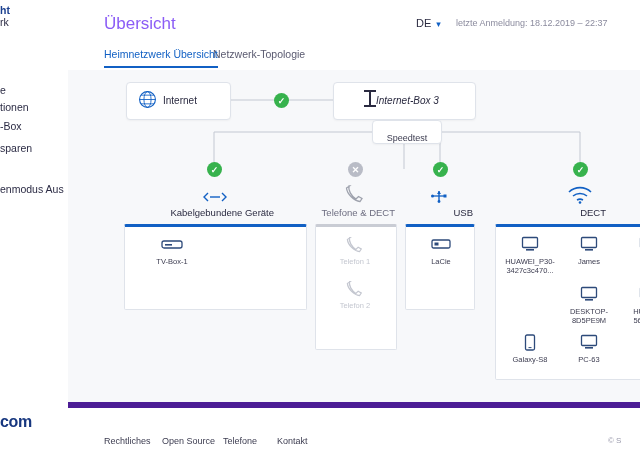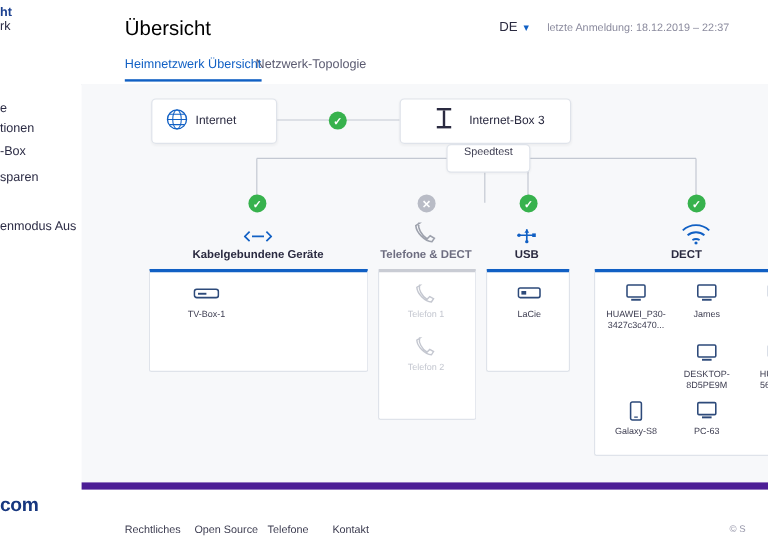--- a/index.html
+++ b/index.html
@@ -31,21 +31,21 @@
   #main{
     position:absolute;left:68px;top:0;width:572px;height:455px;
     background:#ffffff;
   }
   #topbar{
     position:absolute;left:0;top:0;width:572px;height:46px;
     background:#ffffff;
   }
   #page-title{
     position:absolute;left:36px;top:14px;
-    font-size:17px;color:#000000;font-weight:normal;
+    font-size:17px;color:#8b5cf6;font-weight:normal;
   }
   #lang{
     position:absolute;left:348px;top:17px;
     font-size:11px;color:#2a2a40;text-align:center;
   }
   #lang .caret{
     display:inline-block;margin-left:5px;color:#1160c4;font-size:9px;
   }
   #lastlogin{
     position:absolute;left:388px;top:18px;
@@ -65,27 +65,27 @@
     background:#f7f8fa;
   }
   
   .box{
     position:absolute;background:#ffffff;border:1px solid #dfe3ea;
     border-radius:4px;box-shadow:0 1px 2px rgba(0,0,0,0.04);
   }
   #internet-box{left:58px;top:12px;width:103px;height:36px;}
   #router-box{left:265px;top:12px;width:141px;height:36px;}
   #speedtest-box{left:304px;top:50px;width:68px;height:22px;
-     display:flex;align-items:flex-start;justify-content:center;
+     display:flex;align-items:flex-end;justify-content:center;
      font-size:9px;color:#3c3c50;}
   .boxlabel{
     position:absolute;font-size:10px;color:#2a2a40;
   }
   #internet-label{left:95px;top:25px;}
-  #router-label{left:323px;top:25px;}
+  #router-label{left:308px;top:25px;font-style:italic;}
   .globe{
     position:absolute;left:70px;top:20px;width:19px;height:19px;
   }
   .routericon{
     position:absolute;left:294px;top:19px;width:16px;height:20px;
   }
   
   #wires{position:absolute;left:0;top:0;width:572px;height:332px;}
   
   .badge{
@@ -95,21 +95,21 @@
   }
   .badge.ok{background:#37b24d;}
   .badge.off{background:#b9bcc6;}
   
   .cat-icon{
     position:absolute;width:26px;height:22px;
     display:flex;align-items:flex-end;justify-content:center;
     color:#1160c4;
   }
   .cat-label{
-    position:absolute;font-size:9.5px;color:#2a2a40;text-align:center;font-weight:bold;
+    position:absolute;font-size:9.5px;color:#2a2a40;text-align:right;
   }
   .cat-label.dim{color:#6d6d80;}
   .panel{
     position:absolute;background:#ffffff;border:1px solid #dfe3ea;
     border-top:3px solid #1160c4;border-radius:2px;
   }
   .panel.dim{border-top-color:#c9ccd4;}
   .dev{
     position:absolute;width:60px;text-align:center;
   }

